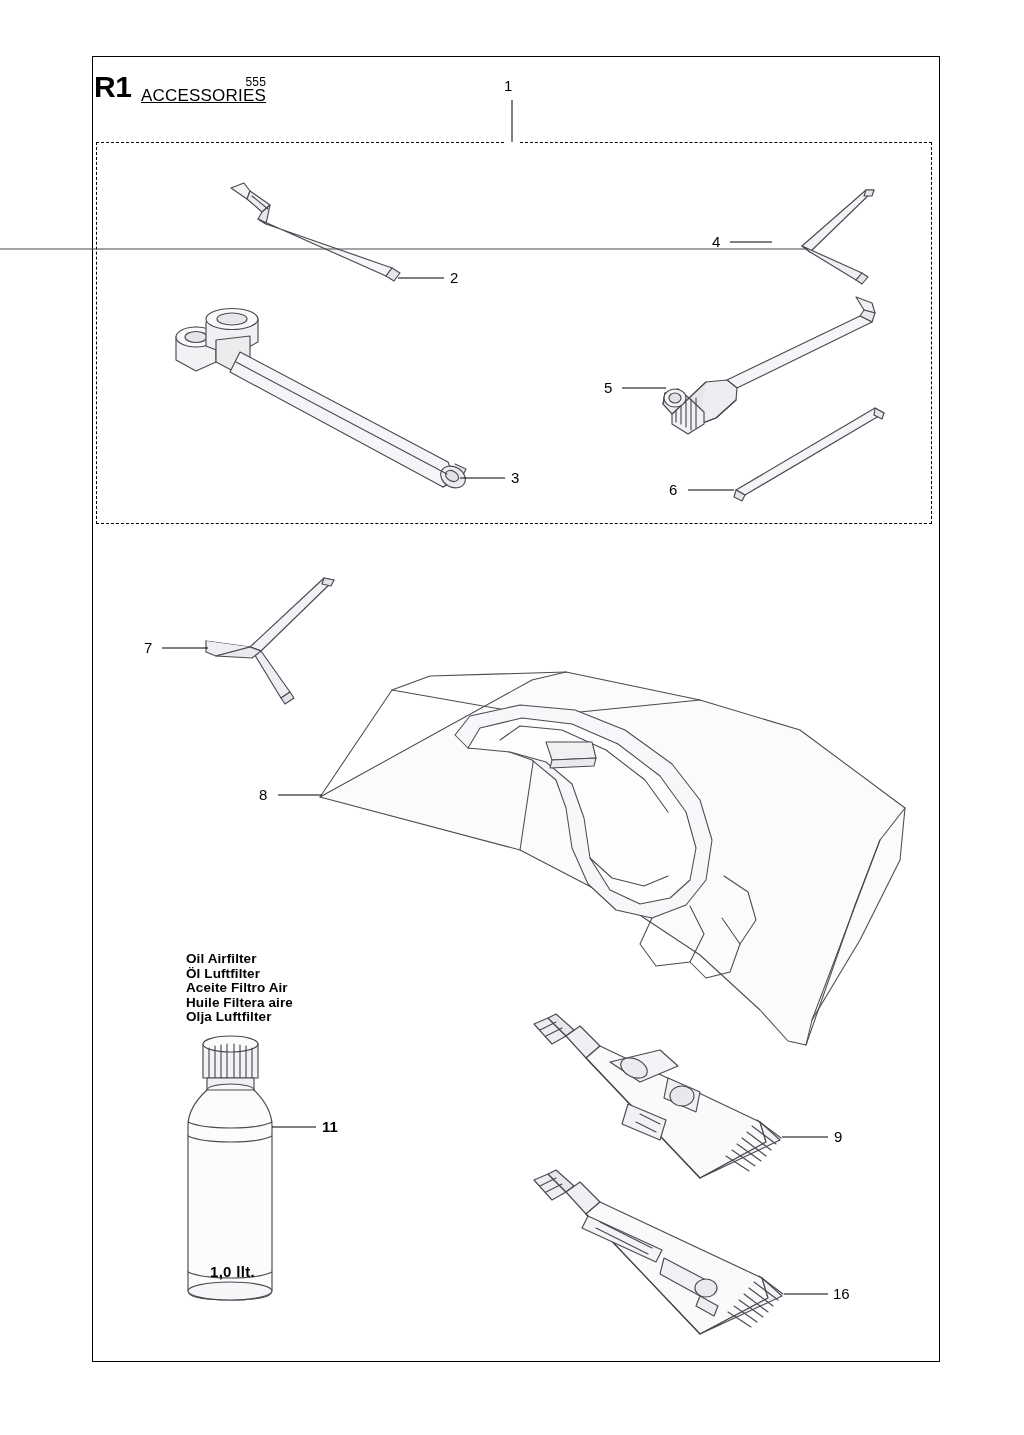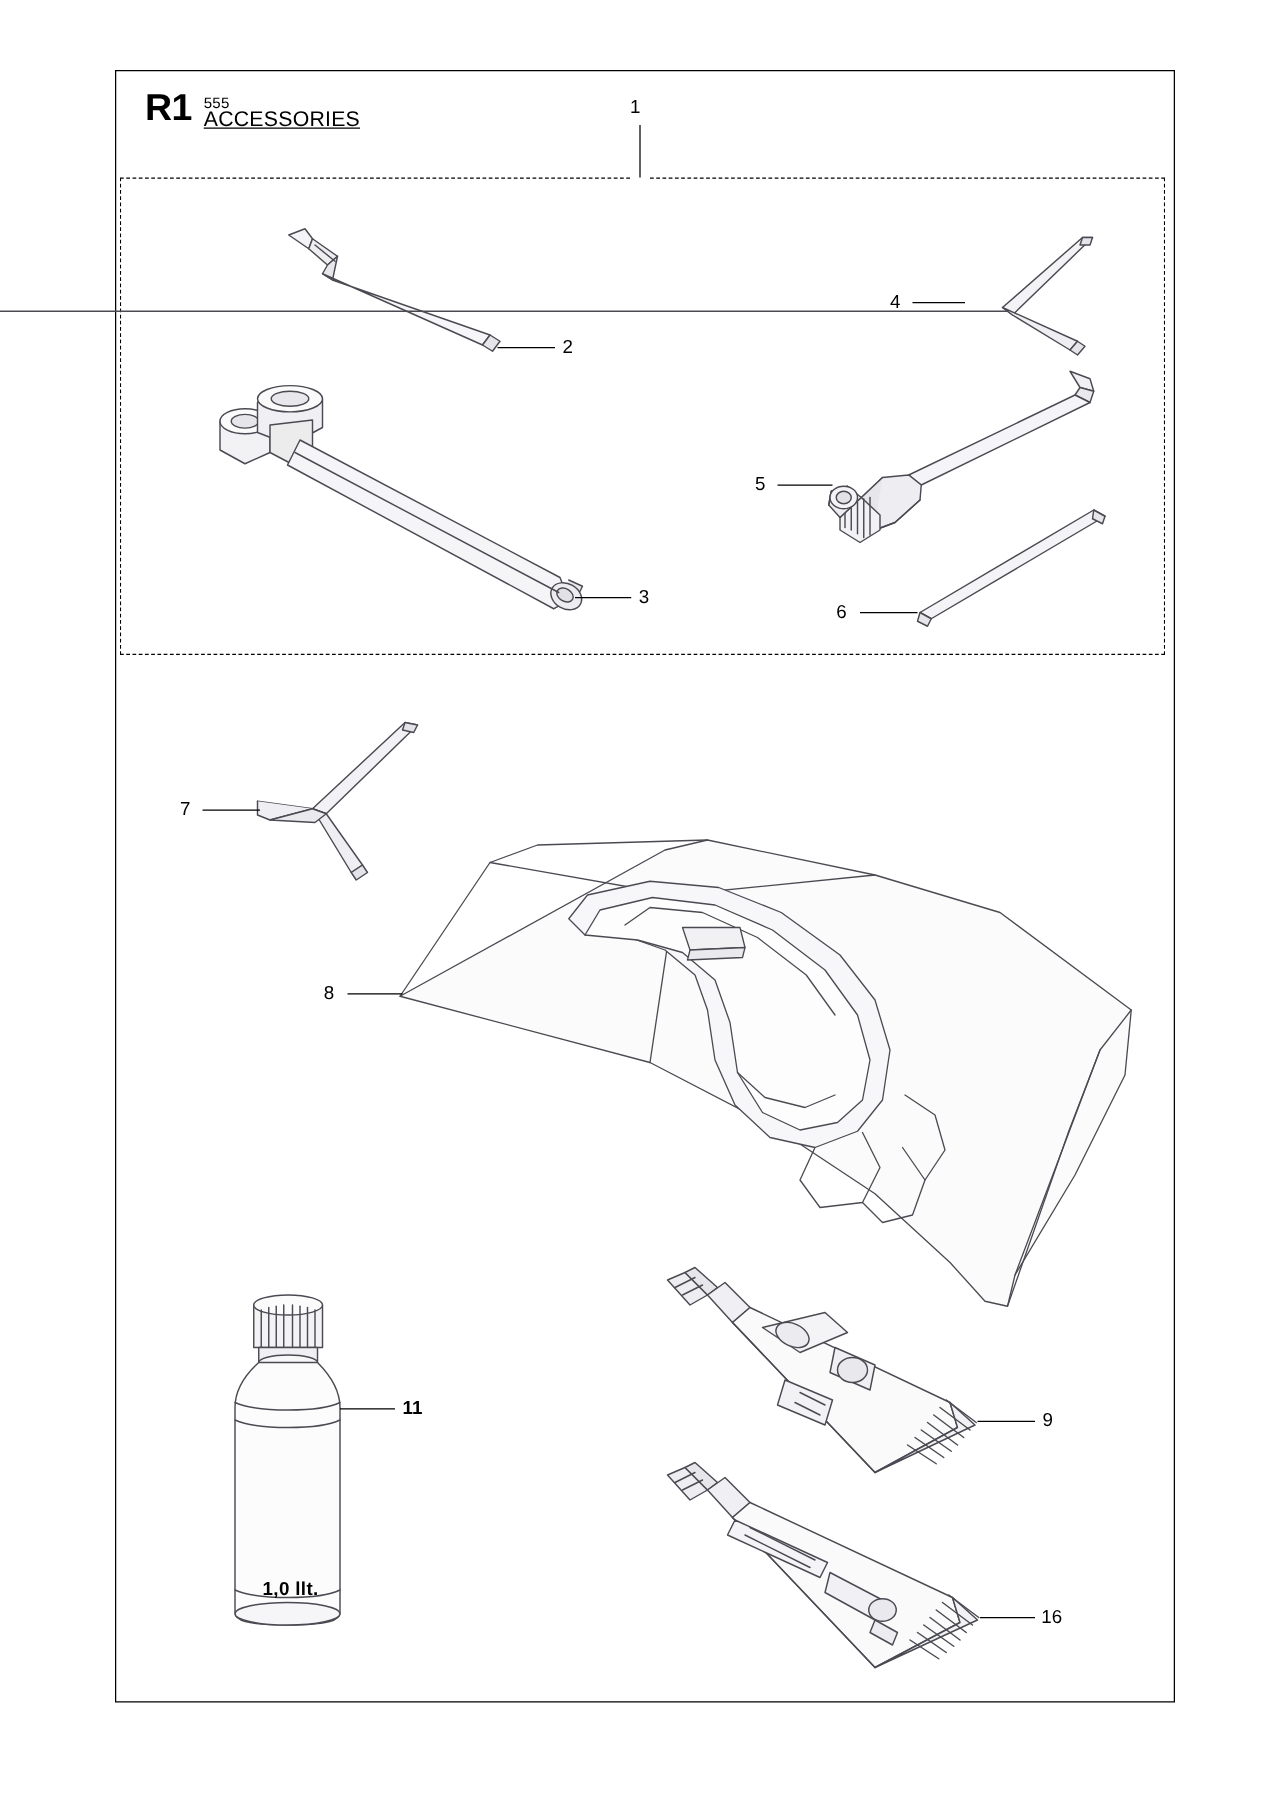--- a/index.html
+++ b/index.html
@@ -55,22 +55,23 @@
   .kit-box-top-right {
     position: absolute;
     left: 520px; top: 142px;
     width: 412px; height: 0;
     border-top: 1px dashed #000;
   }
 
   
   .title-block {
     position: absolute;
-    left: 116px;
+    left: 94px;
     top: 72px;
+    text-align: right;
   }
   .title-code {
     font-size: 30px;
     font-weight: bold;
     letter-spacing: -0.5px;
     line-height: 30px;
     float: left;
   }
   .title-text {
     margin-left: 47px;
@@ -342,16 +343,23 @@
   <div class="callout" style="left:511px;  top:470px;">3</div>
   <div class="callout" style="left:712px;  top:234px;">4</div>
   <div class="callout" style="left:604px;  top:380px;">5</div>
   <div class="callout" style="left:669px;  top:482px;">6</div>
   <div class="callout" style="left:144px;  top:640px;">7</div>
   <div class="callout" style="left:259px;  top:787px;">8</div>
   <div class="callout" style="left:834px;  top:1129px;">9</div>
   <div class="callout" style="left:833px;  top:1286px;">16</div>
   <div class="callout" style="left:322px;  top:1119px;font-weight:bold;">11</div>
 
+  <div class="oil-label">
+    <div>Oil Airfilter</div>
+    <div>Öl Luftfilter</div>
+    <div>Aceite Filtro Air</div>
+    <div>Huile Filtera aire</div>
+    <div>Olja Luftfilter</div>
+  </div>
 
   <div class="bottle-volume">1,0 llt.</div>
 
 </div>
 
 </body></html>

